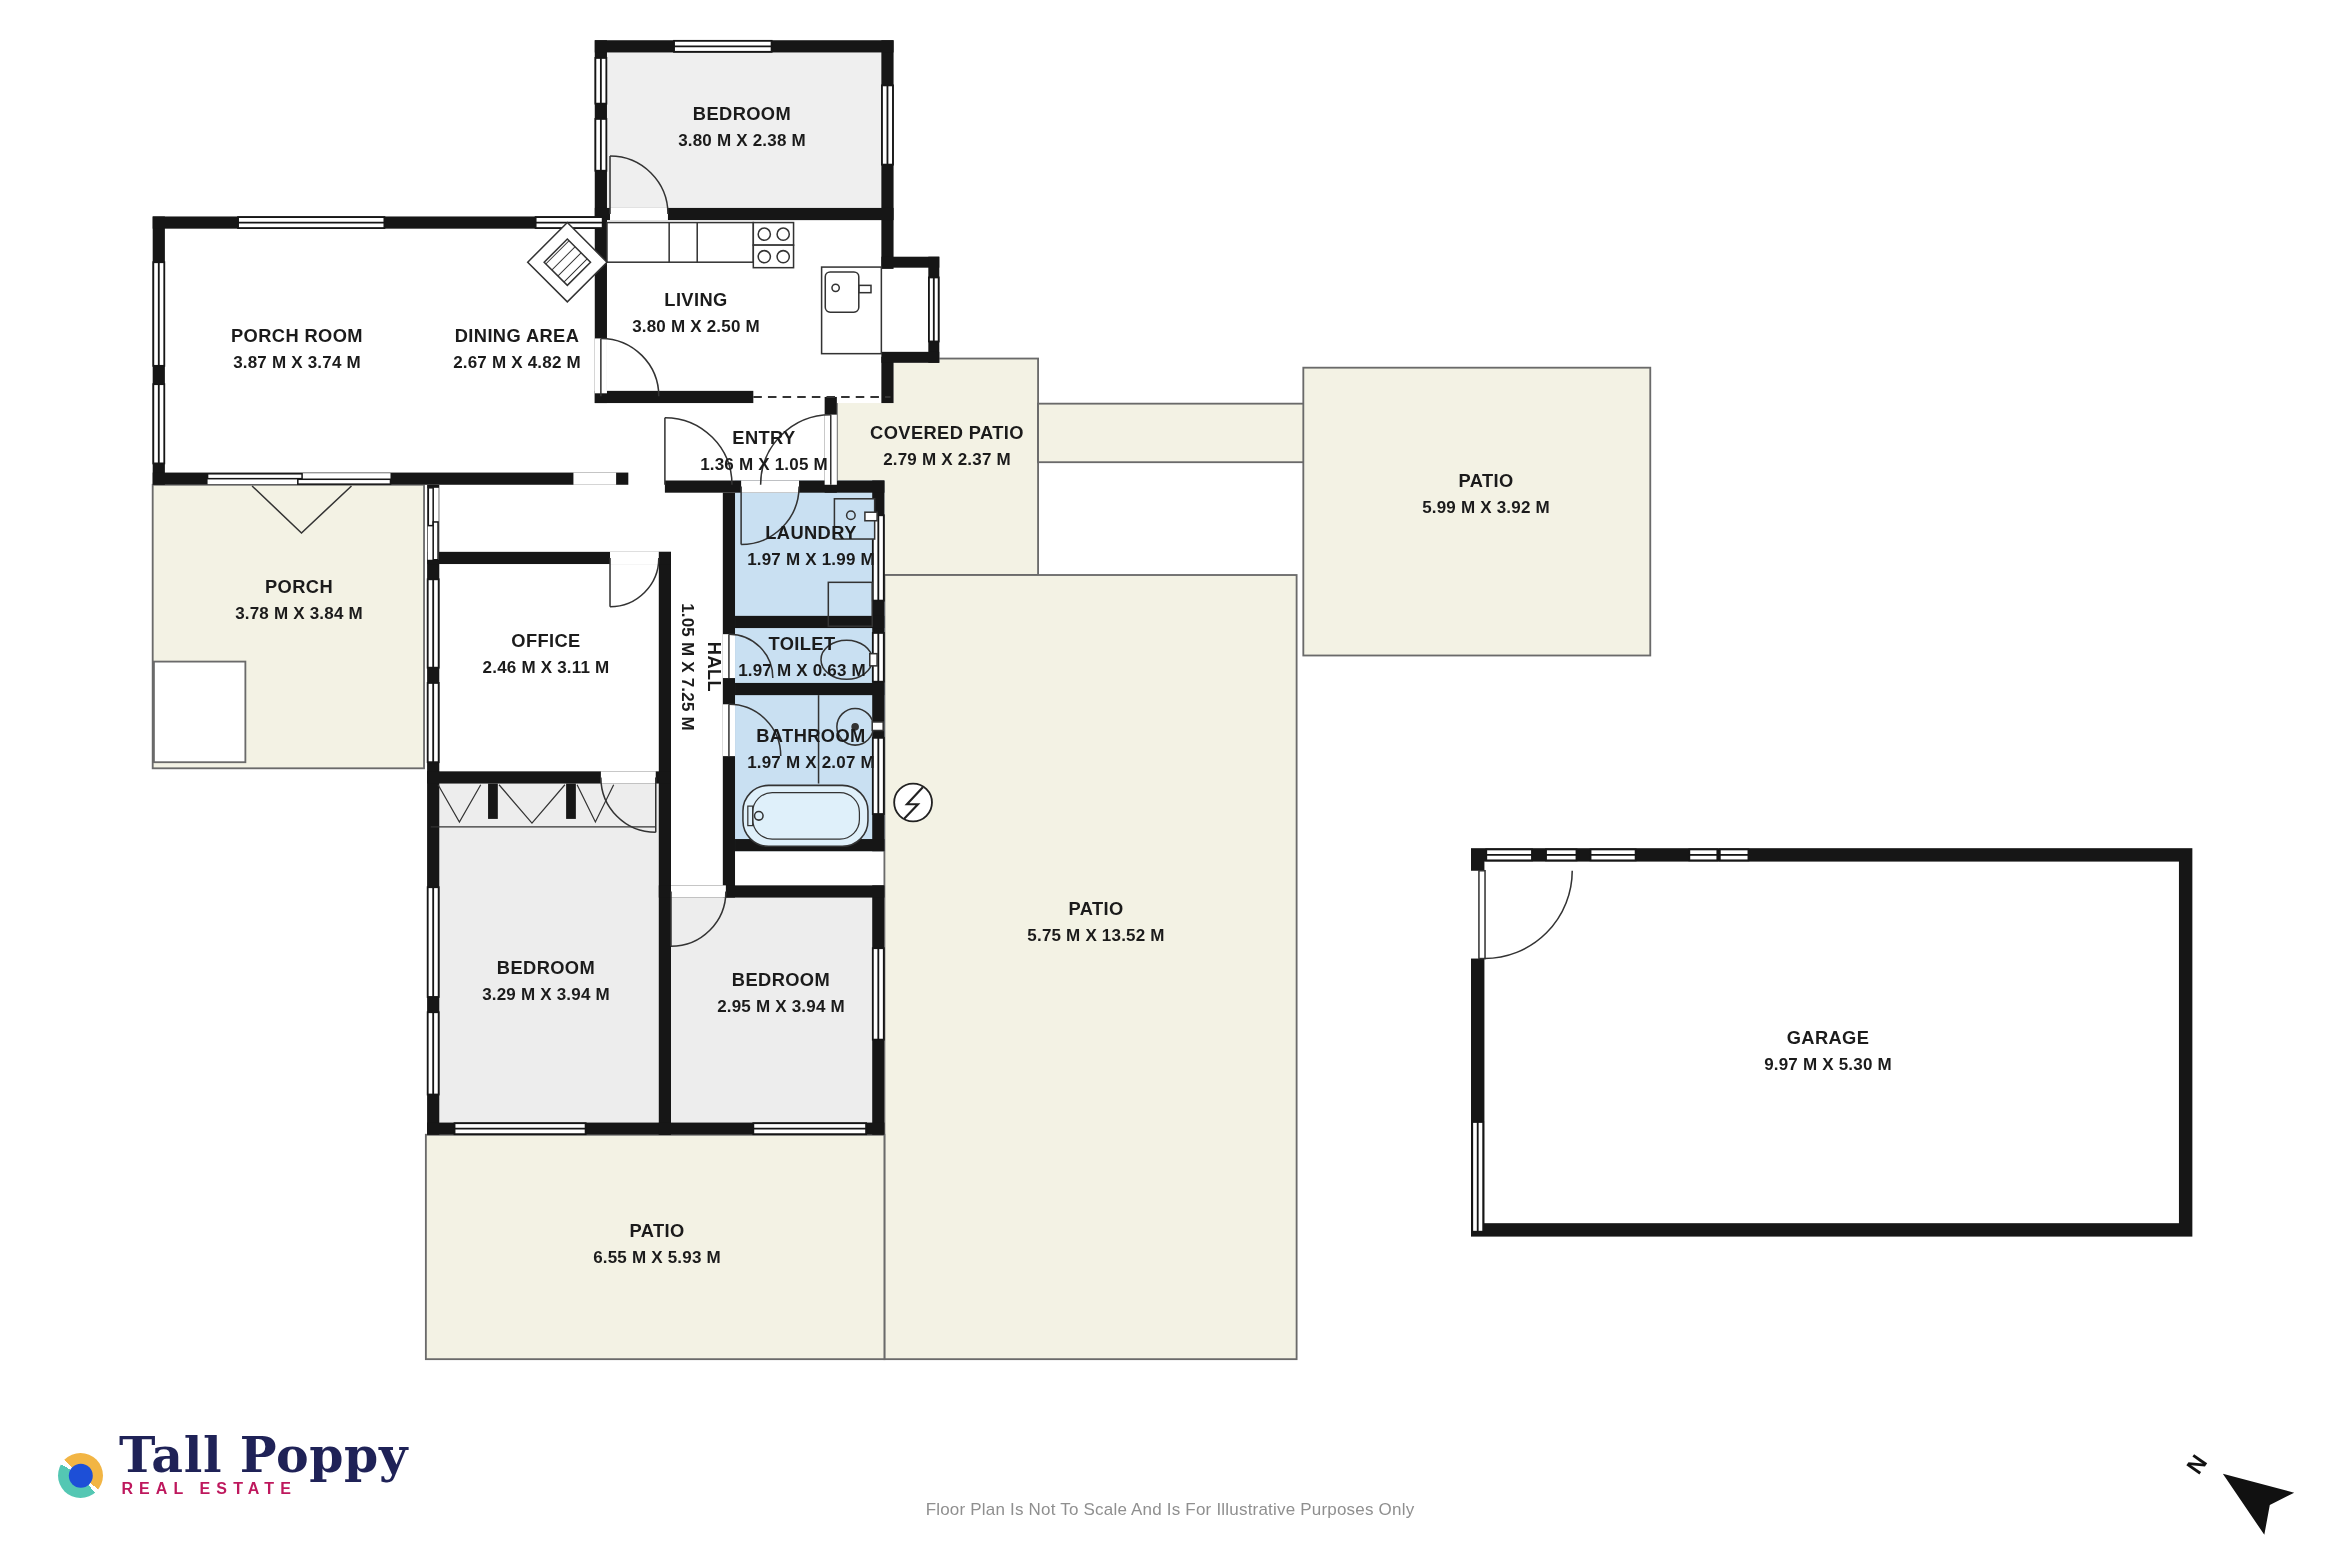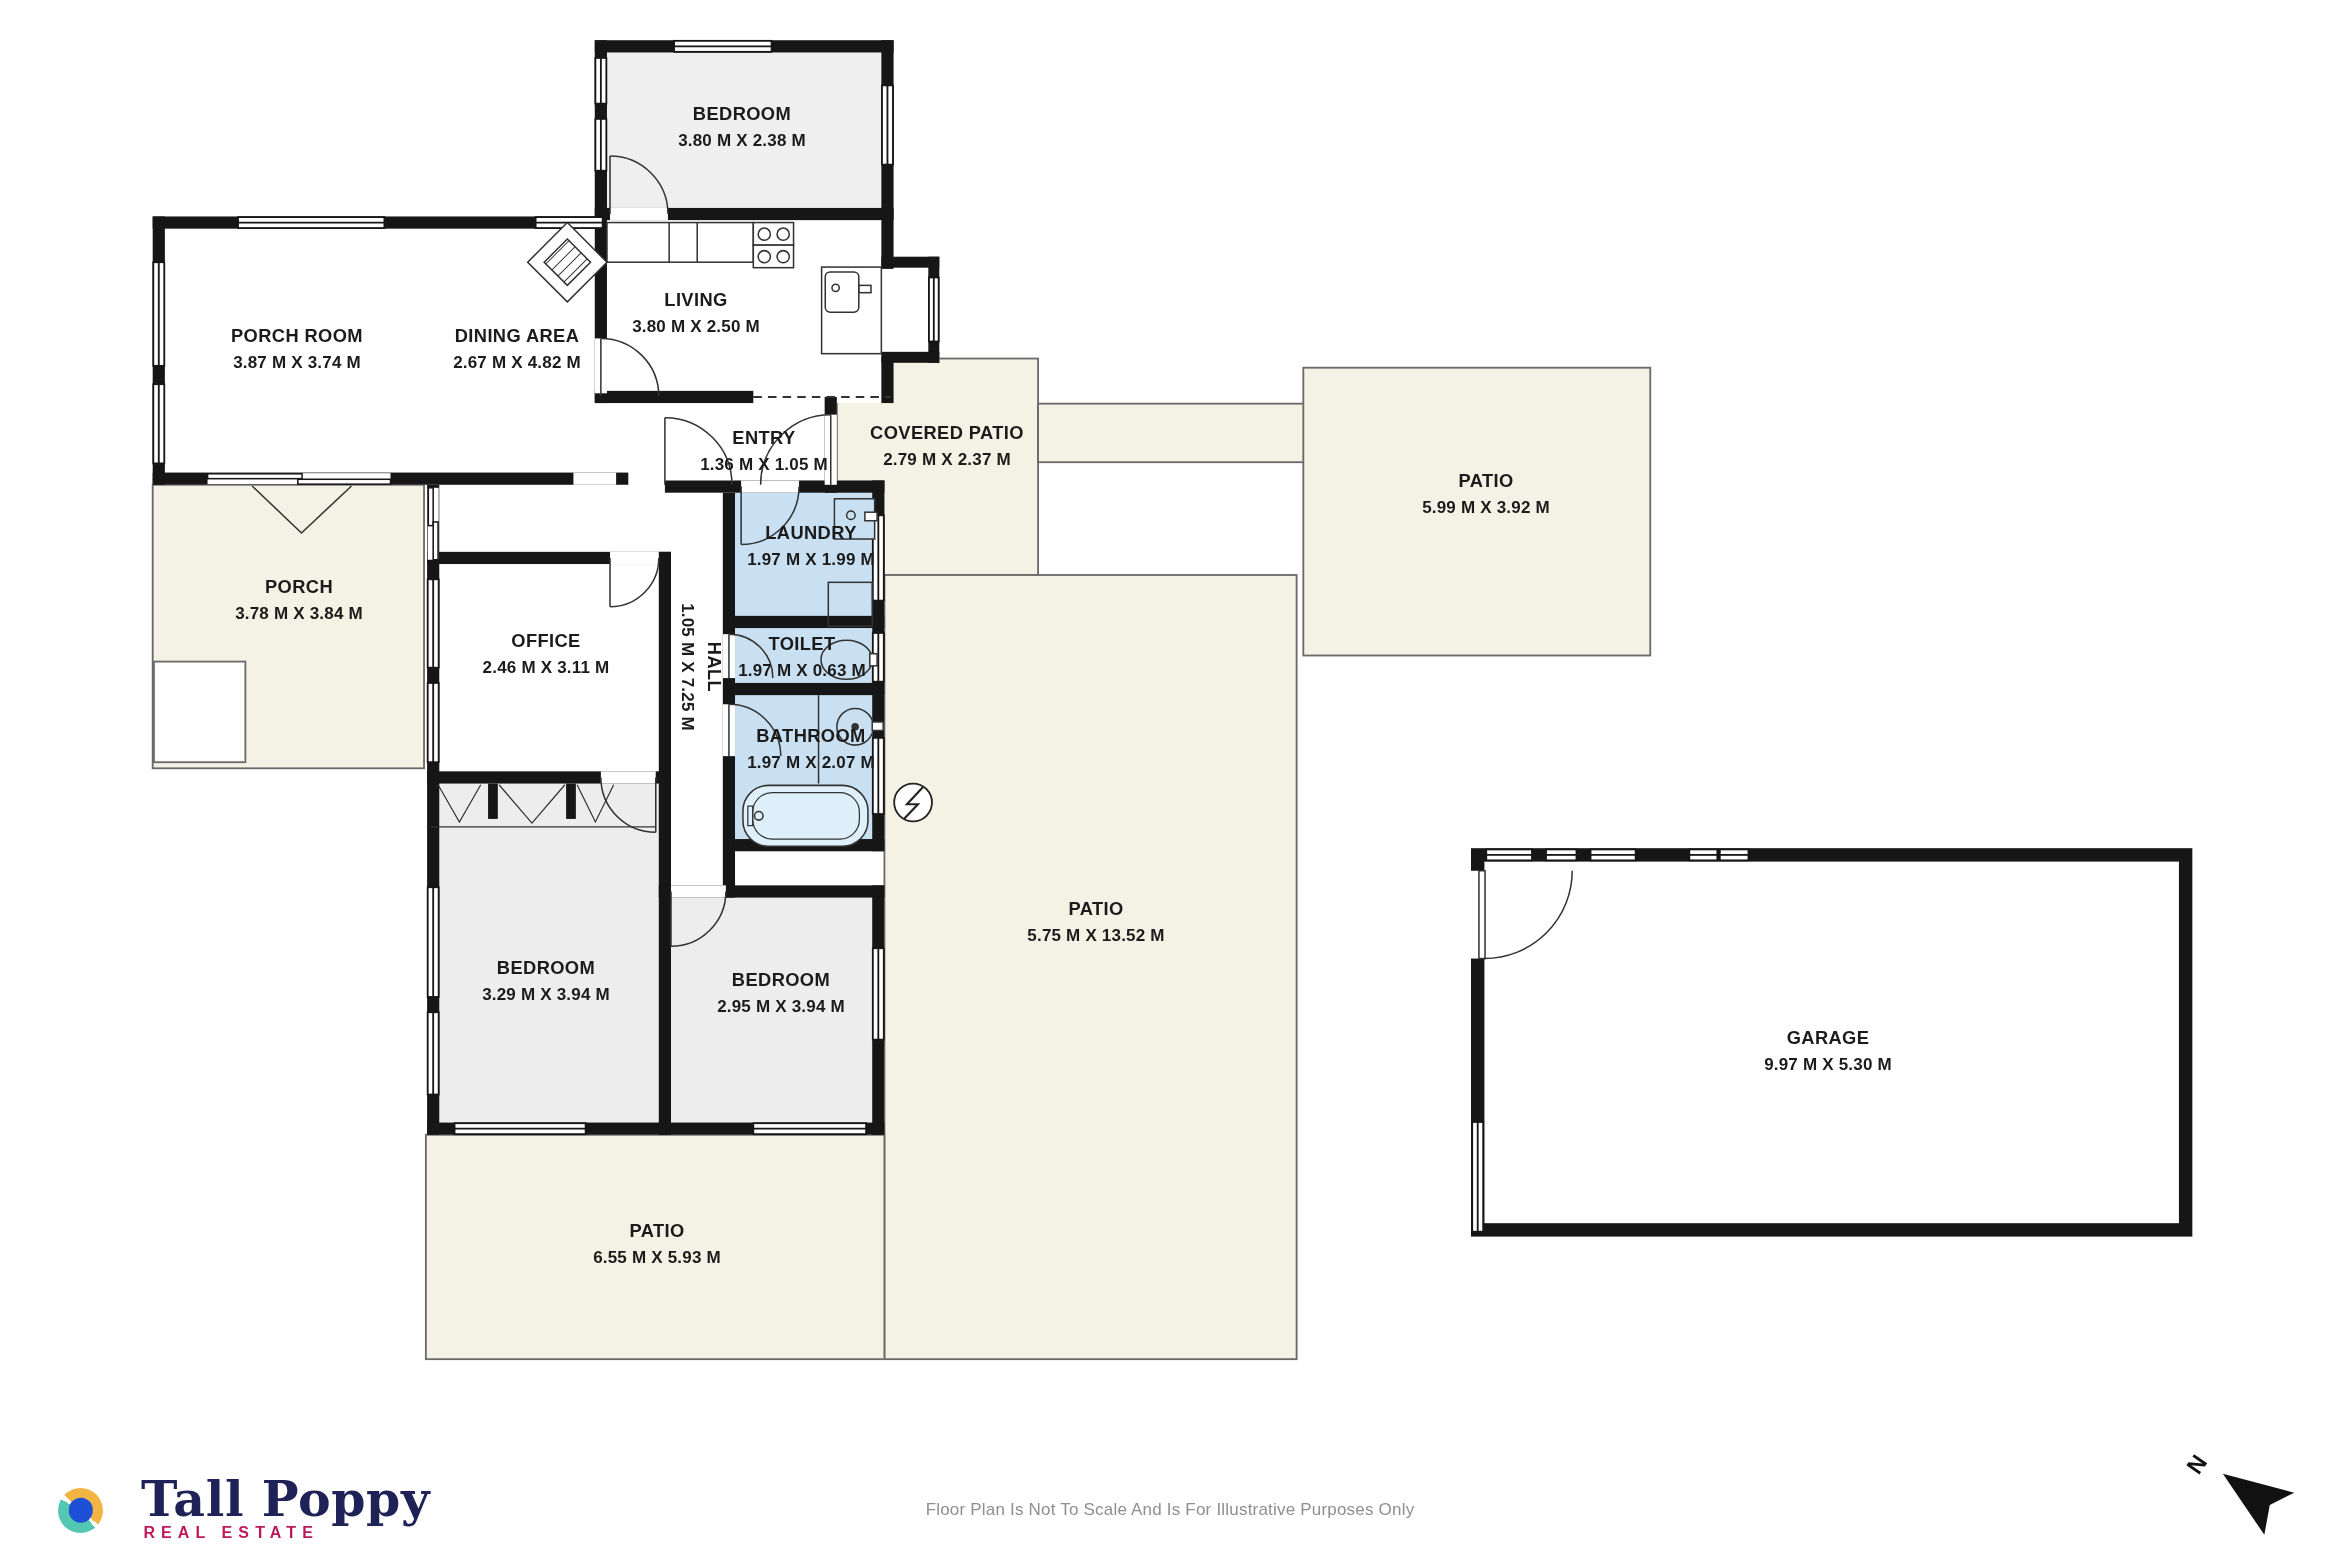--- a/index.html
+++ b/index.html
@@ -25,21 +25,21 @@
   #lbl-toilet{left:802px;top:657px}
   #lbl-bathroom{left:811px;top:749px}
   #lbl-patio-main{left:1096px;top:922px}
   #lbl-bedroom-left{left:546px;top:981px}
   #lbl-bedroom-right{left:781px;top:993px}
   #lbl-patio-bottom{left:657px;top:1244px}
   #lbl-garage{left:1828px;top:1051px}
 
   .footer-note{position:absolute;left:1170px;top:1500px;transform:translateX(-50%);
      font-size:17px;color:#8f8f8f;letter-spacing:0.2px;}
-  .brand{position:absolute;left:58px;top:1475px;display:flex;align-items:center;gap:22px;}
+  .brand{position:absolute;left:58px;top:1431px;display:flex;align-items:flex-end;}
   .brand-mark{width:45px;height:45px;border-radius:50%;margin-top:3.7px;
      background:conic-gradient(from 140deg,#54c7b3 0deg 160deg,#ffffff 160deg 174deg,#f2b544 174deg 348deg,#ffffff 348deg 360deg);
      position:relative;}
   .brand-mark .dot{position:absolute;left:50%;top:50%;width:24.4px;height:24.4px;border-radius:50%;
      background:#1d4fd7;transform:translate(-50%,-50%);}
   .brand-text{margin-left:16px;position:relative;}
   .brand-word{font-family:"DejaVu Serif", serif;font-weight:700;font-size:49px;line-height:49px;
      color:#1f2257;letter-spacing:0.6px;}
   .brand-sub{font-size:16px;font-weight:700;color:#be185d;letter-spacing:6.1px;margin-top:0;margin-left:2.4px;}
 </style>

